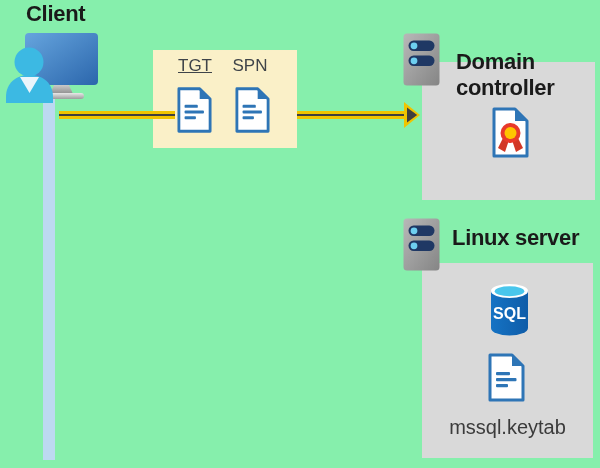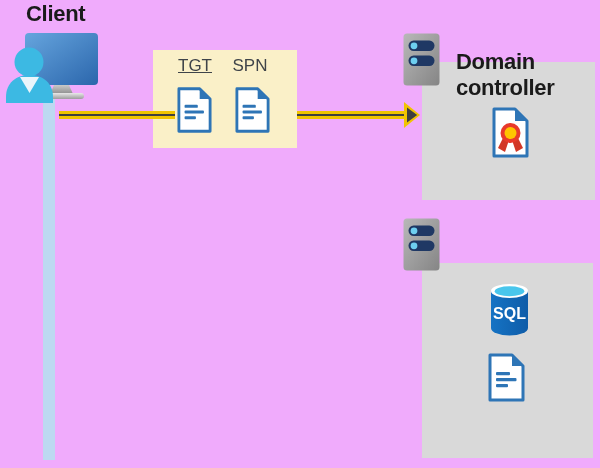--- a/index.html
+++ b/index.html
@@ -1,17 +1,17 @@
 <!DOCTYPE html>
 <html style="--arrow_yellow: #F0C400; --arrow_dark: #3F3F3F; --token_box_bg: #FAF0C8; --server_box_bg: #D9D9D9; --client_line_blue: #BDD9F1; --doc_blue: #2E75B6; --label_dark: #1A1A1A;"><head>
 <meta charset="utf-8">
 <style>
   html,body{margin:0;padding:0;background:#fff;}
   #canvas{
-    position:relative;width:600px;height:468px;background:#f0abfc;
+    position:relative;width:600px;height:468px;background:#86efac;
     font-family:"Liberation Sans",sans-serif;overflow:hidden;
   }
   :root{
     --arrow_yellow:#F0C400;
     --arrow_dark:#3F3F3F;
     --token_box_bg:#FAF0C8;
     --server_box_bg:#D9D9D9;
     --client_line_blue:#BDD9F1;
     --doc_blue:#2E75B6;
     --label_dark:#1A1A1A;
@@ -136,20 +136,21 @@
 
   <svg class="abs" style="left:492px;top:107px;" width="37" height="51" viewBox="0 0 37 51">
     <path d="M2,2 H23 L35,14 V49 H2 Z" fill="#FFFFFF" stroke="#2E75B6" stroke-width="3" stroke-linejoin="round"></path>
     <path d="M23,2 V14 H35 Z" fill="#2E75B6"></path>
     <polygon points="11,31 17,33 13,45 6,41" fill="#D23726"></polygon>
     <polygon points="20,33 26,31 31,41 24,45" fill="#D23726"></polygon>
     <circle cx="18.5" cy="26" r="10" fill="#E8392B"></circle>
     <circle cx="18.5" cy="26" r="6" fill="#FFC400"></circle>
   </svg>
 
+  <div class="abs h1" style="left:452px;top:225px;white-space:nowrap;">Linux server</div>
 
   <svg class="abs" style="left:403px;top:218px;" width="37" height="53" viewBox="0 0 37 53">
     <defs>
       <linearGradient id="gSrv2" x1="0" y1="0" x2="1" y2="1">
         <stop offset="0" stop-color="#B8B8B8"></stop>
           <stop offset="1" stop-color="#858585"></stop>
       </linearGradient>
     </defs>
     <rect x="0.5" y="0.5" width="36" height="52" rx="3.5" fill="url(#gSrv2)"></rect>
     <rect x="5.5" y="7.5" width="26" height="10.5" rx="5.2" fill="#1F3864"></rect>
@@ -172,14 +173,15 @@
   </svg>
 
   <svg class="abs" style="left:488px;top:353px;" width="37" height="49" viewBox="0 0 37 49">
     <path d="M2,2 H24 L35,13 V47 H2 Z" fill="#FFFFFF" stroke="#2E75B6" stroke-width="3" stroke-linejoin="round"></path>
     <path d="M24,2 V13 H35 Z" fill="#2E75B6"></path>
     <rect x="8" y="19" width="14" height="3.2" rx="1" fill="#2E75B6"></rect>
     <rect x="8" y="25" width="20.5" height="3.2" rx="1" fill="#2E75B6"></rect>
     <rect x="8" y="31" width="12" height="3.2" rx="1" fill="#2E75B6"></rect>
   </svg>
 
+  <div class="abs keytab" style="left:422px;top:416px;width:171px;">mssql.keytab</div>
 
 </div>
 
 </body></html>

